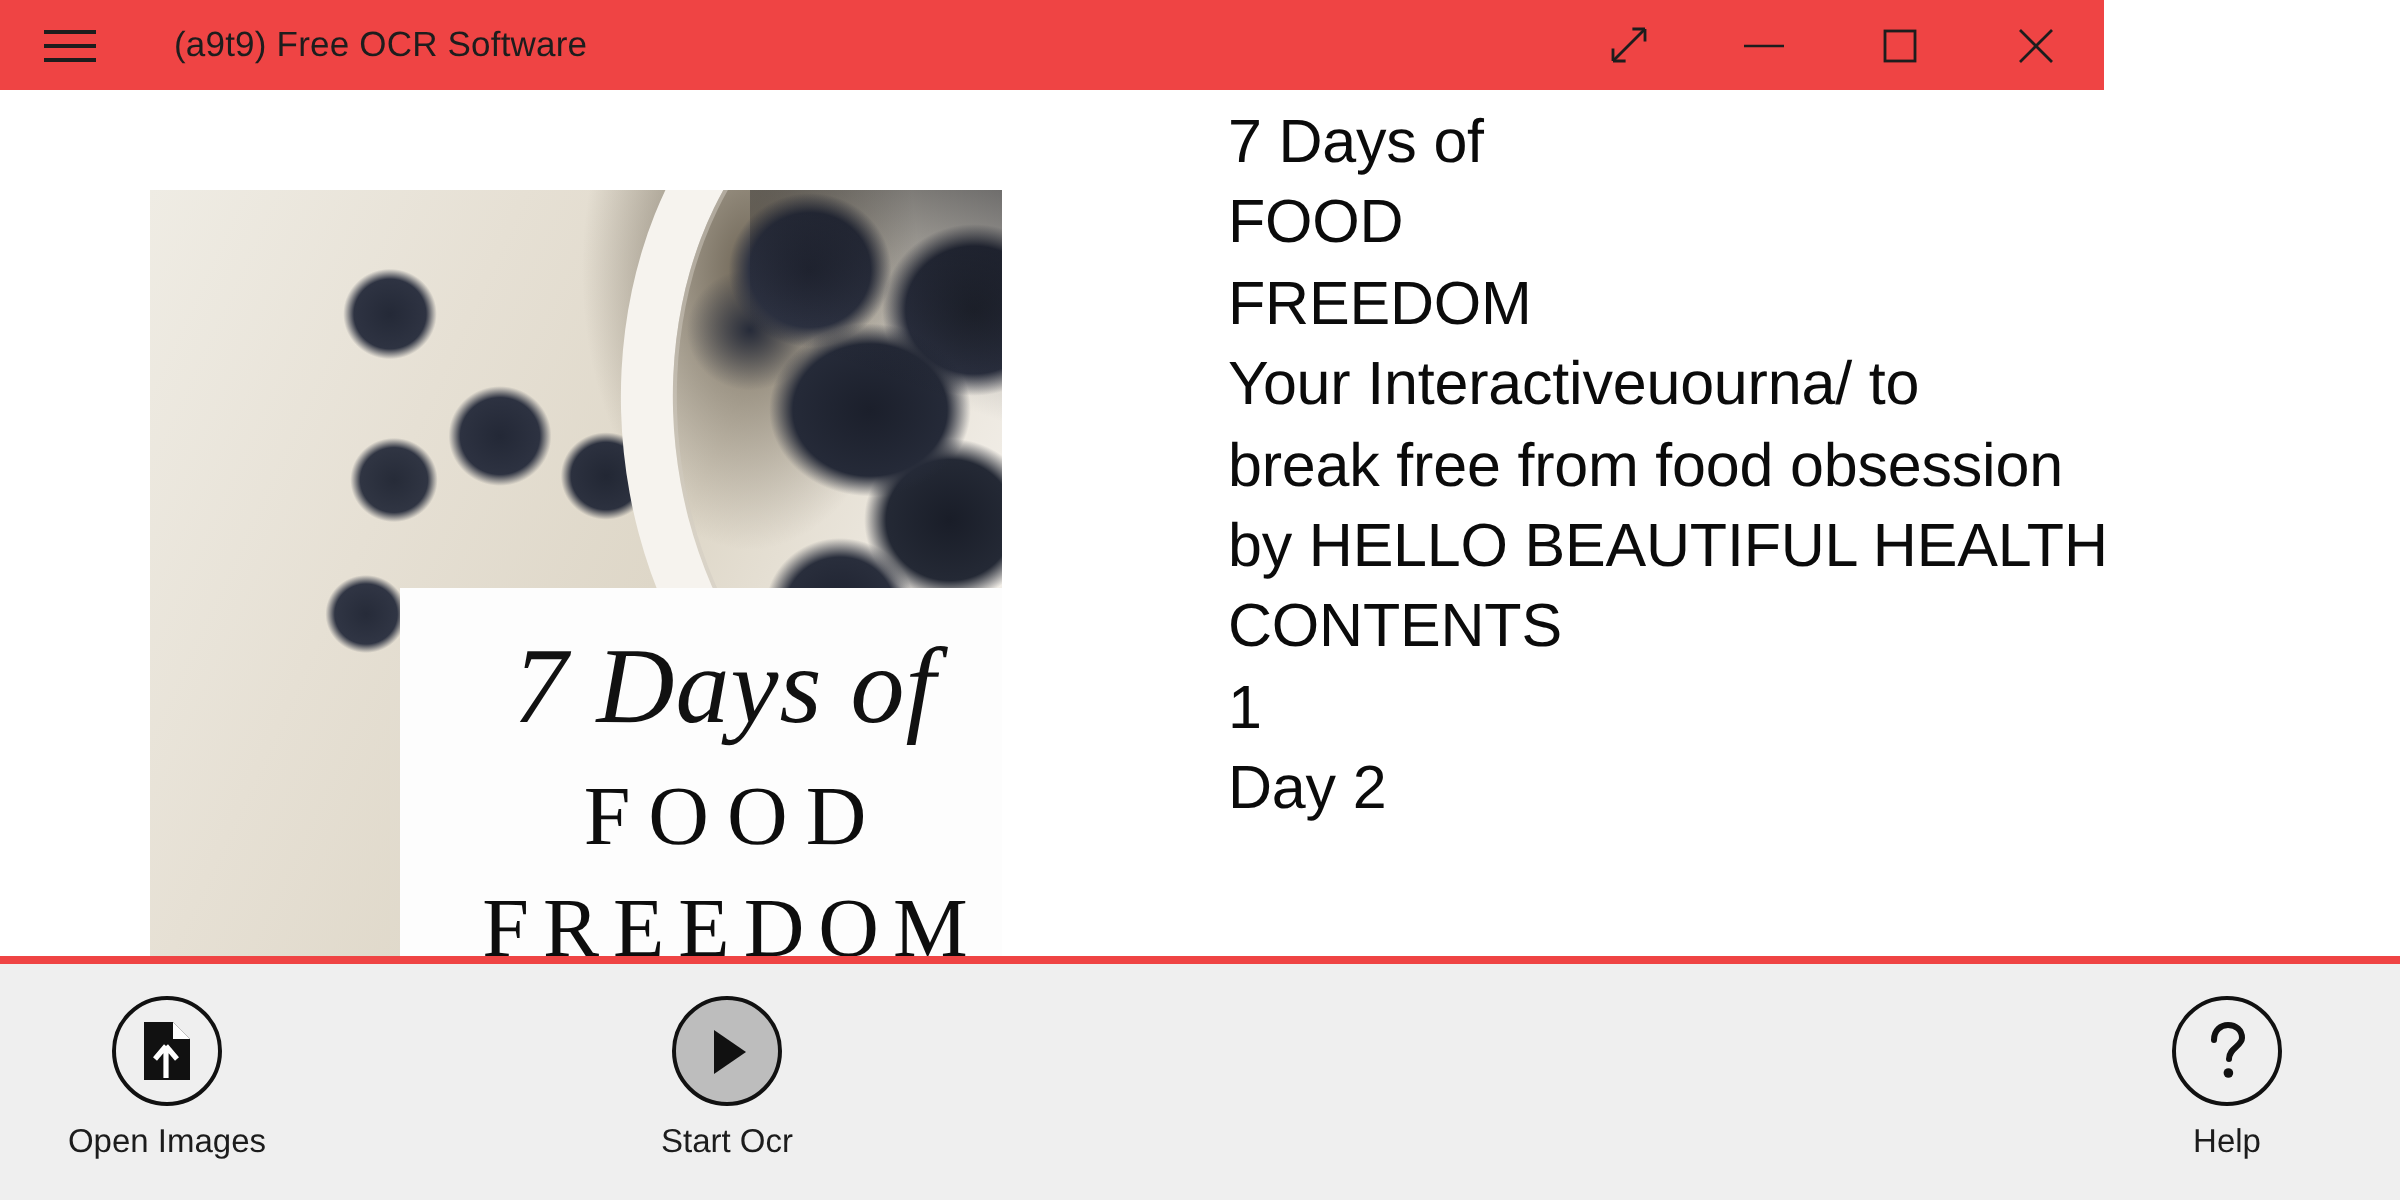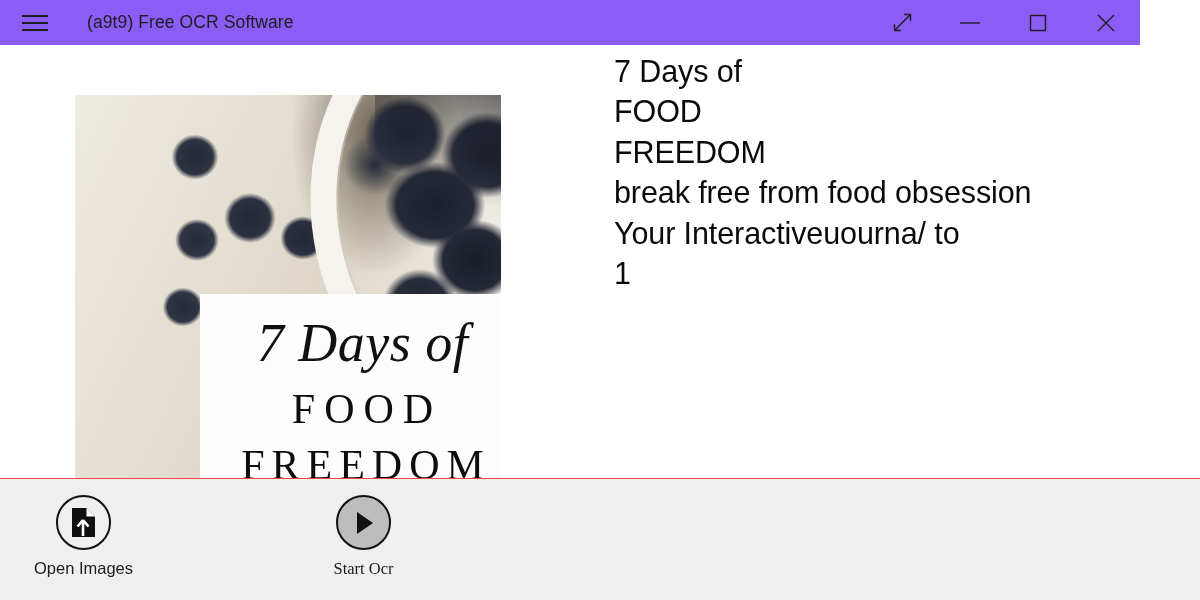--- a/index.html
+++ b/index.html
@@ -11,22 +11,22 @@
   }
   #app {
     position: relative;
     width: 1200px; height: 600px;
     background: #ffffff;
   }
 
   
   .titlebar {
     position: absolute; left: 0; top: 0;
-    width: 1140px; height: 45px;
-    background: #8b5cf6;
+    width: 1052px; height: 45px;
+    background: #ef4444;
     display: flex; align-items: center;
   }
   .hamburger {
     width: 34px; height: 24px;
     margin-left: 22px;
     display: flex; flex-direction: column; justify-content: center;
     gap: 5px; cursor: pointer;
   }
   .hamburger span {
     display: block; height: 2px; width: 26px;
@@ -169,21 +169,21 @@
     color: #0b0b0b;
     white-space: pre;
     letter-spacing: -0.1px;
   }
 
   
   .toolbar {
     position: absolute; left: 0; top: 478px;
     width: 1200px; height: 122px;
     background: #efefef;
-    border-top: 1px solid #ef4444;
+    border-top: 4px solid #ef4444;
   }
   .tool-item {
     position: absolute;
     text-align: center;
     cursor: pointer;
     user-select: none;
   }
   .circle-btn {
     width: 55px; height: 55px;
     border-radius: 50%;
@@ -258,43 +258,55 @@
 
         </div>
       </div>
 
     </div>
 
     <div class="text-pane">
       <div class="ocr-line">7 Days of</div>
       <div class="ocr-line">FOOD</div>
       <div class="ocr-line">FREEDOM</div>
+      <div class="ocr-line">Your Interactiveuourna/ to</div>
       <div class="ocr-line">break free from food obsession</div>
-      <div class="ocr-line">Your Interactiveuourna/ to</div>
+      <div class="ocr-line">by HELLO BEAUTIFUL HEALTH</div>
+      <div class="ocr-line">CONTENTS</div>
       <div class="ocr-line">1</div>
+      <div class="ocr-line">Day 2</div>
     </div>
   </div>
 
   <div class="toolbar">
 
     <div class="tool-item" style="left:26px; top:16px; width:115px;">
       <div class="circle-btn">
         <svg width="27" height="31" viewBox="0 0 27 31">
           <path d="M2 1 H16.5 L25 9.5 V30 H2 Z" fill="#111111"></path>
           <path d="M16.5 1 V9.5 H25 Z" fill="#ffffff"></path>
           <path d="M13 29 V14 M13 13 L7.5 19.5 M13 13 L18.5 19.5" stroke="#ffffff" stroke-width="2.6" fill="none"></path>
         </svg>
       </div>
       <div class="tool-label">Open Images</div>
     </div>
 
 
-    <div class="tool-item" style="left:306px; top:16px; width:115px;font-family:Liberation Serif, serif;">
+    <div class="tool-item" style="left:306px; top:16px; width:115px;">
       <div class="circle-btn filled">
         <svg width="24" height="26" viewBox="0 0 24 26">
           <path d="M5 2 L21 13 L5 24 Z" fill="#111111"></path>
         </svg>
       </div>
       <div class="tool-label">Start Ocr</div>
     </div>
 
+    <div class="tool-item" style="left:1056px; top:16px; width:115px;">
+      <div class="circle-btn">
+        <svg width="22" height="30" viewBox="0 0 22 30">
+          <path d="M4 9 C4 4 7.5 1.5 11 1.5 C15 1.5 18 4 18 8 C18 12 11.5 13 11.5 18.5" stroke="#111111" stroke-width="3" fill="none" stroke-linecap="round"></path>
+          <circle cx="11.2" cy="25.5" r="2.4" fill="#111111"></circle>
+        </svg>
+      </div>
+      <div class="tool-label">Help</div>
+    </div>
   </div>
 </div>
 
 </body></html>

